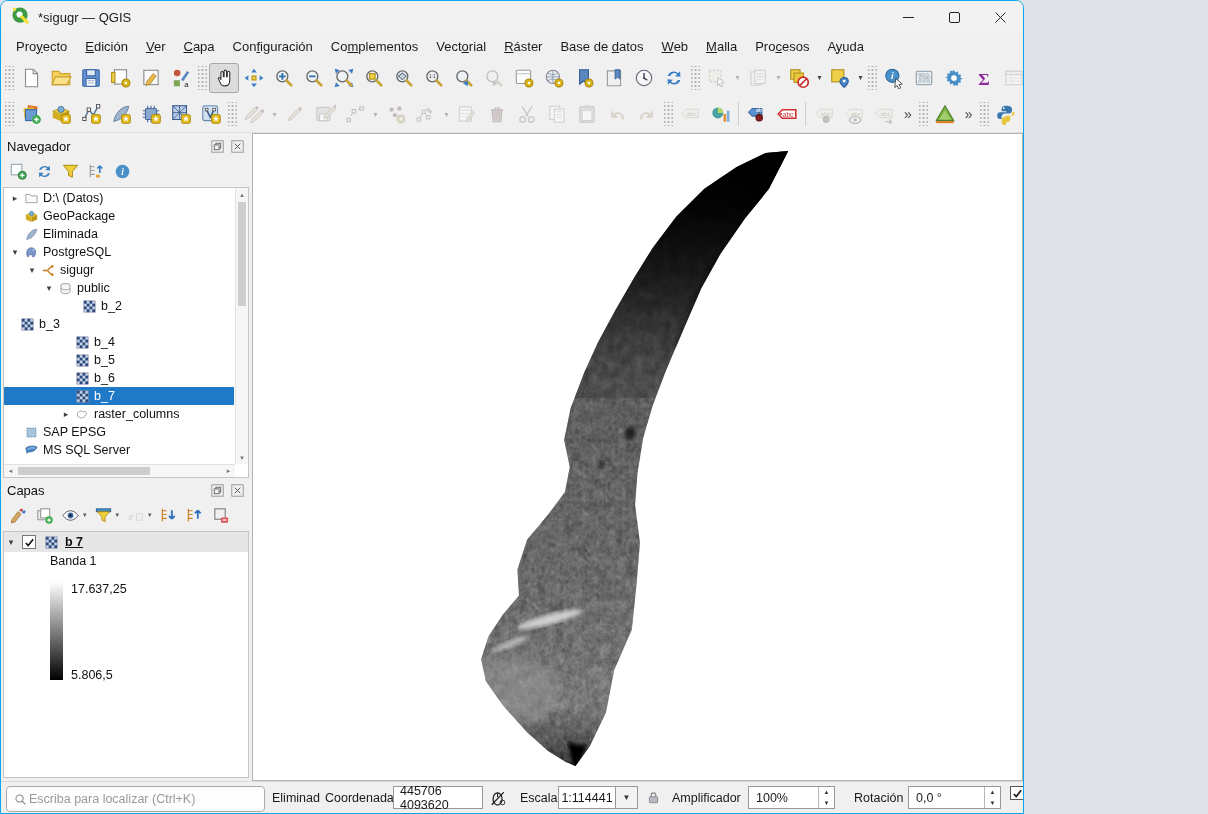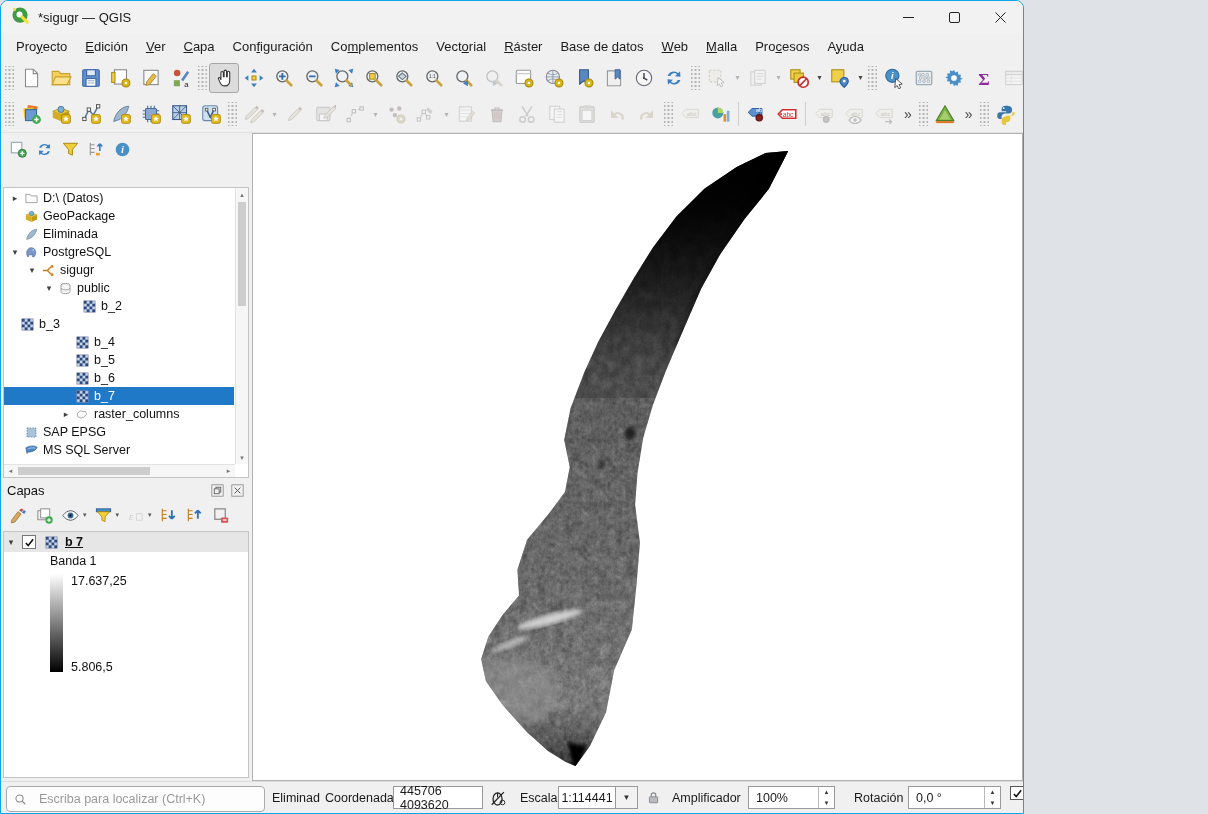--- a/index.html
+++ b/index.html
@@ -52,31 +52,31 @@
   .varr{position:absolute;left:0;width:12px;height:13px;display:flex;align-items:center;justify-content:center;font-size:7px;color:#777}
   .hscroll{position:absolute;left:0;right:13px;bottom:0;height:13px;background:#f6f6f6;border-top:1px solid #e2e2e2}
   .hthumb{position:absolute;top:2px;bottom:2px;left:14px;width:132px;background:#cdcdcd}
   .harr{position:absolute;top:0;width:13px;height:12px;display:flex;align-items:center;justify-content:center;font-size:7px;color:#777}
   .capas{position:absolute;top:346px;left:0;right:0;bottom:2px}
   .layers-wrap{position:absolute;top:52px;left:2px;right:2px;bottom:1px;background:#fff;border:1px solid #c4c4c4;overflow:hidden}
   .layerrow{height:20px;background:#e6e6e6;display:flex;align-items:center;font-size:12.5px;color:#111}
   .chkbox{width:14px;height:14px;border:1px solid #777;background:#fff;display:flex;align-items:center;justify-content:center;margin:0 6px 0 4px;flex:0 0 auto}
   .layername{font-weight:bold;text-decoration:underline;margin-left:5px}
   .bandlabel{margin-left:46px;margin-top:2px;font-size:12.5px;color:#111;height:16px}
-  .gradientwrap{position:relative;margin-left:46px;margin-top:2px;height:104px}
+  .gradientwrap{position:relative;margin-left:46px;margin-top:10px;height:104px}
   .gradbar{position:absolute;left:0;top:2px;width:13px;height:98px;background:linear-gradient(#ffffff,#000000)}
   .gmax{position:absolute;left:21px;top:2px;font-size:12.5px;color:#111}
   .gmin{position:absolute;left:21px;top:88px;font-size:12.5px;color:#111}
   
   .canvas{position:absolute;left:251px;top:0;right:0;bottom:0;background:#fff;border:1px solid #b2b2b2}
   .mapsvg{position:absolute;left:0;top:0;width:100%;height:100%}
   
   .statusbar{position:absolute;left:0;right:0;bottom:0;height:32px;background:#f0f0f0;border-top:1px solid #dadada;font-size:12.5px;color:#1a1a1a}
   .sb{position:absolute;top:4px;height:23px;display:flex;align-items:center}
-  .searchbox{left:5px;width:259px;border:1px solid #aaa;border-radius:4px;background:#fdfdfd;color:#9a9a9a;padding:12px 7px;gap:12px}
+  .searchbox{left:5px;width:259px;border:1px solid #aaa;border-radius:4px;background:#fdfdfd;color:#9a9a9a;padding:12px 7px;gap:2px}
   .sb-msg{left:271px;width:48px;overflow:hidden;white-space:nowrap}
   .sb-label{white-space:nowrap}
   .valbox{border:1px solid #999;background:#fff;justify-content:center;padding:0 6px}
   .scombo-dd{border:1px solid #999;border-left:none;background:#f2f2f2;width:22px;justify-content:center;font-size:8px;color:#333}
   .spin{border:1px solid #999;background:#fff}
   .spin .val{padding:0 7px;flex:1}
   .spin .arrows{width:16px;height:100%;border-left:1px solid #b8b8b8;display:flex;flex-direction:column}
   .spin .arrows span{flex:1;display:flex;align-items:center;justify-content:center;font-size:6px;color:#333}
   .chk{width:14px;height:14px;border:1px solid #555;background:#fff;display:flex;align-items:center;justify-content:center}
 </style>
@@ -629,20 +629,38 @@
           <rect x="4" y="2.5" width="2.2" height="15" fill="#2d4a75"></rect>
           <text x="11.2" y="13.8" font-size="9.5" text-anchor="middle" fill="#fff" font-weight="bold">?</text>
         </svg>
       </div>
     </div>
 
   <div class="main">
     <div class="dock">
 
       <div class="navegador">
+        <div class="panel-header">
+          <span>Navegador</span>
+          <div class="phbtns">
+            <div class="phbtn">
+                <svg width="13" height="13" viewBox="0 0 16 16">
+                  <rect x="1" y="1" width="14" height="14" fill="none" stroke="#888"></rect>
+                  <rect x="6" y="4" width="6" height="6" fill="none" stroke="#555"></rect>
+                  <rect x="4" y="6" width="6" height="6" fill="#f0f0f0" stroke="#555"></rect>
+                </svg>
+              </div>
+            <div class="phbtn">
+                <svg width="13" height="13" viewBox="0 0 16 16">
+                  <rect x="1" y="1" width="14" height="14" fill="none" stroke="#888"></rect>
+                  <path d="M4.5 4.5l7 7M11.5 4.5l-7 7" stroke="#555" stroke-width="1.2"></path>
+                </svg>
+              </div>
+          </div>
+        </div>
         <div class="panel-tools" id="browser-tools">
             <div class="ptool">
               <svg viewBox="0 0 20 20" width="19" height="19">
                 <rect x="2.5" y="2.5" width="11" height="11" fill="#fff" stroke="#99aab4" stroke-width="1.2"></rect>
                 <circle cx="14" cy="14" r="4.2" fill="#48a85c" stroke="#2a7a3a"></circle>
                 <path d="M14 11.8v4.4M11.8 14h4.4" stroke="#fff" stroke-width="1.4"></path>
               </svg>
             </div>
             <div class="ptool">
               <svg viewBox="0 0 20 20" width="19" height="19">

